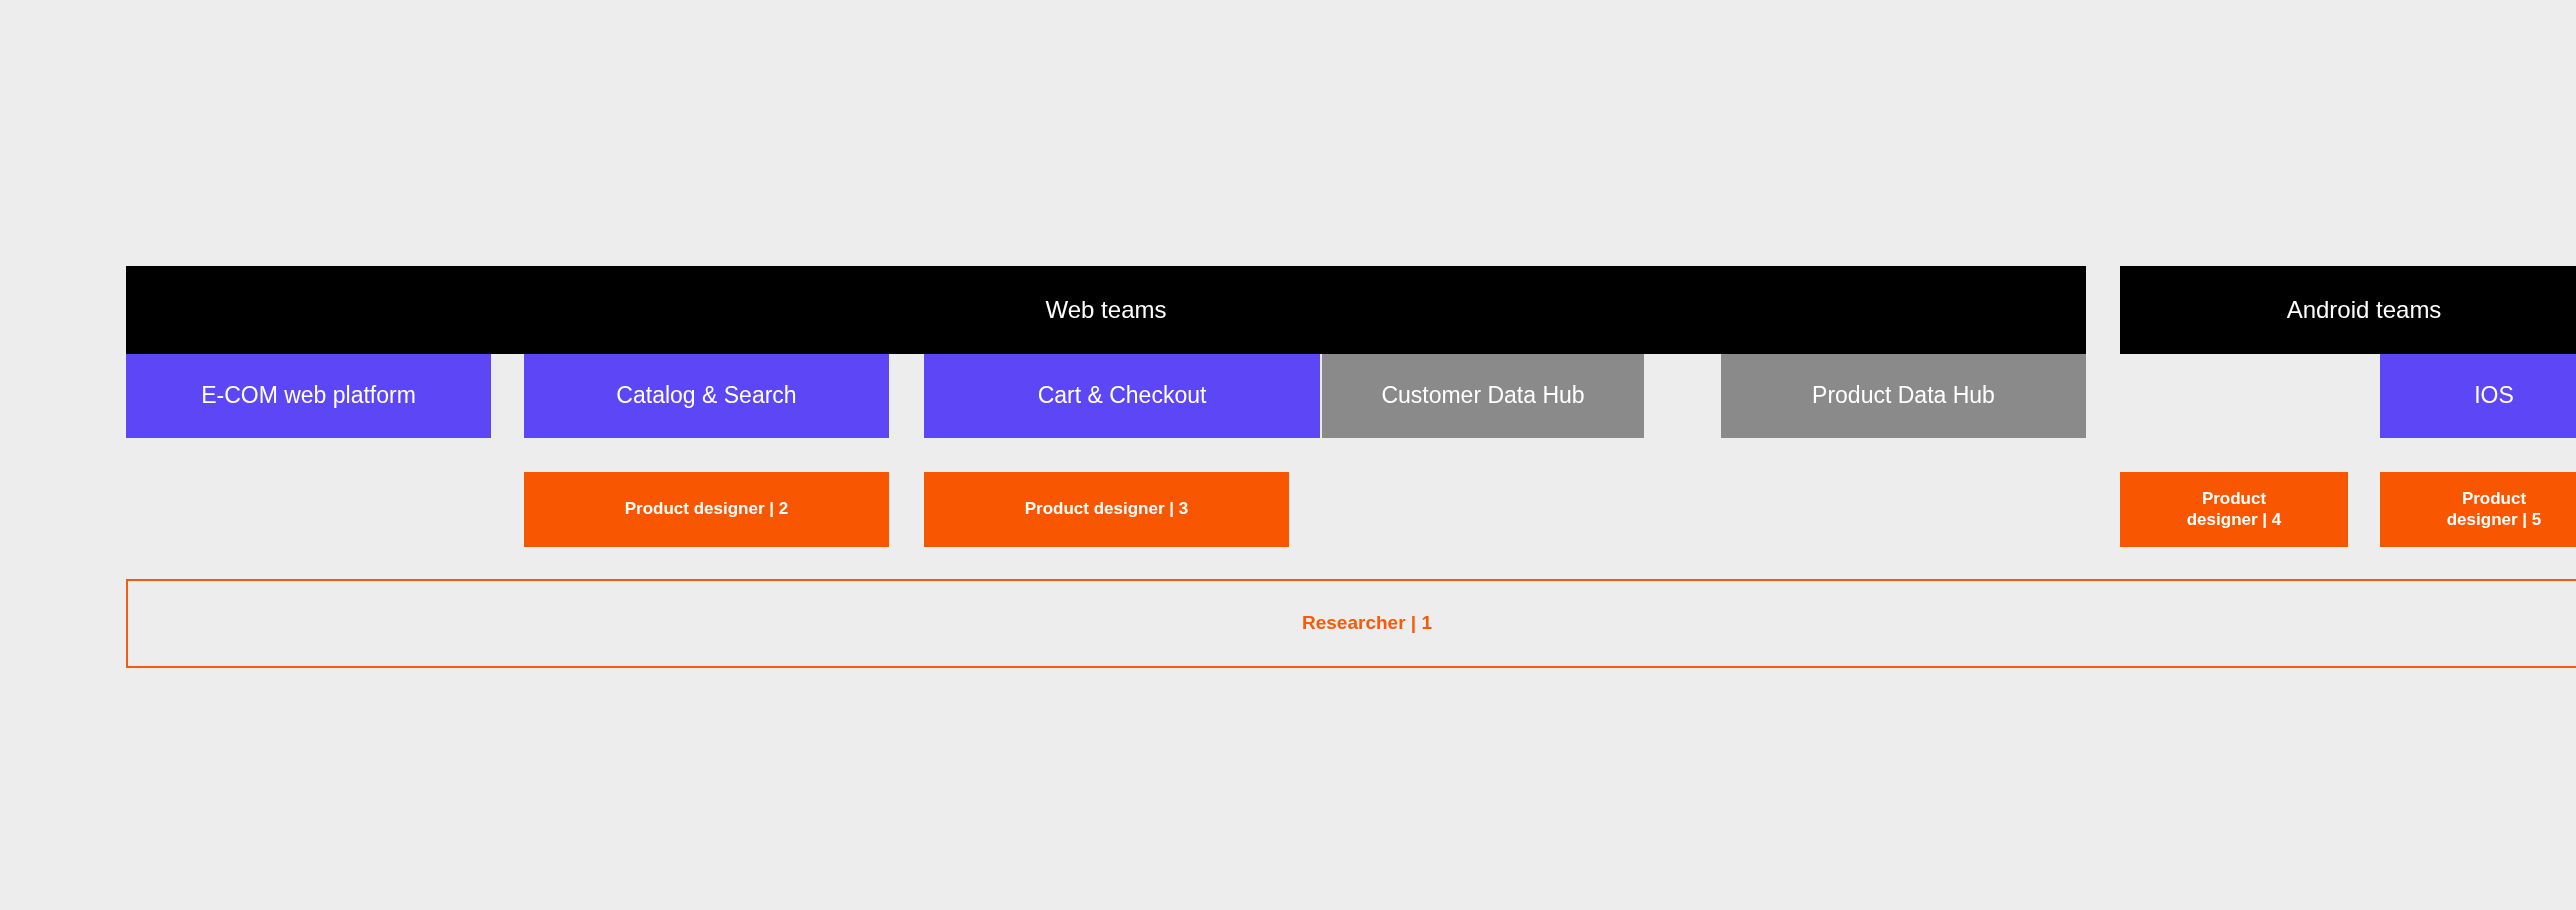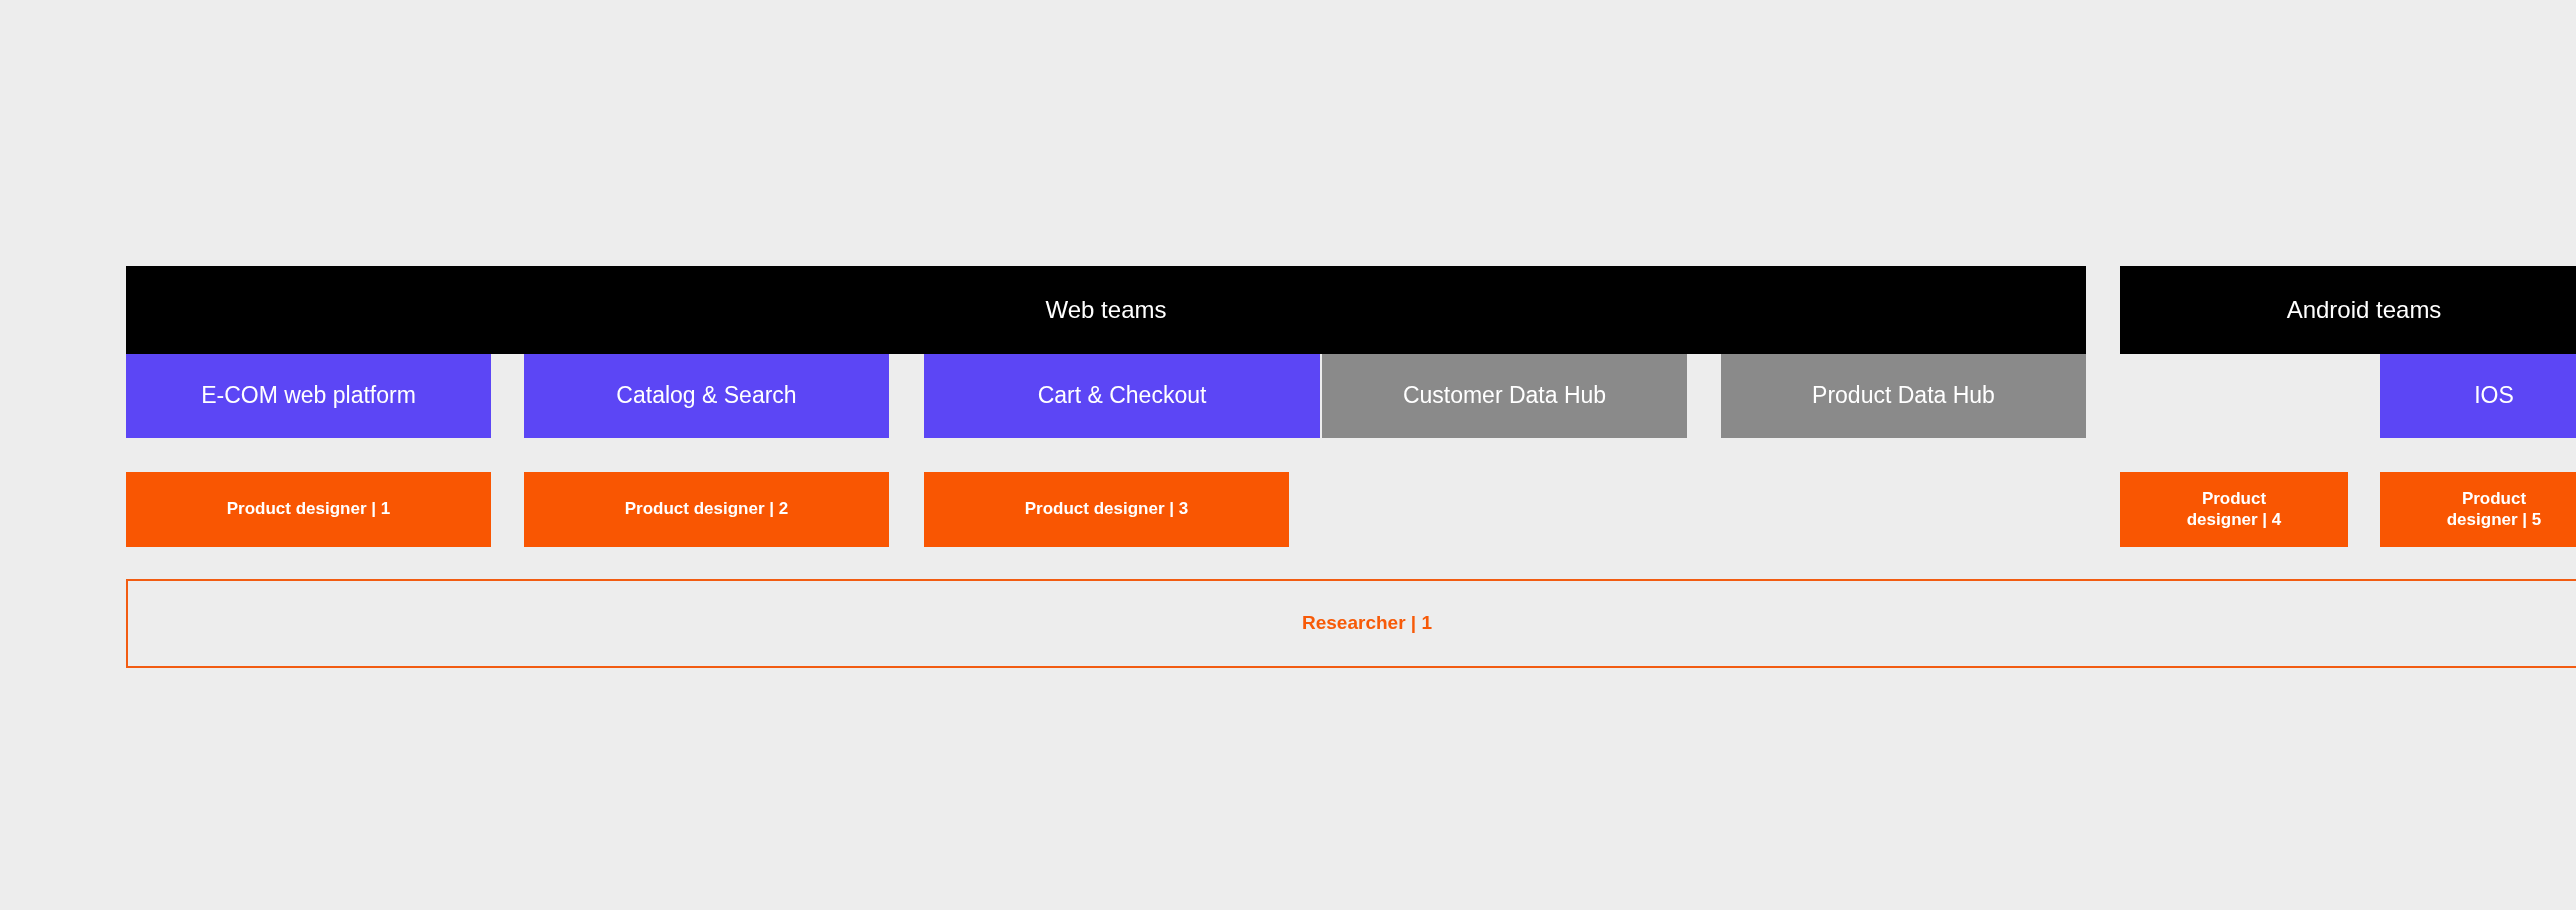--- a/index.html
+++ b/index.html
@@ -51,21 +51,21 @@
     font-size: 23px;
     font-weight: 400;
     color: #ffffff;
   }
   .team.purple { background: #5c46f5; }
   .team.gray   { background: #8a8a8a; }
 
   #team-1 { left: 126px;  width: 365px; text-align: center; }
   #team-2 { left: 524px; width: 365px; }
   #team-3 { left: 924px; width: 396px; }
-  #team-4 { left: 1322px; width: 365px; }
+  #team-4 { left: 1322px; width: 322px; }
   #team-5 { left: 1721px; width: 365px; }
   #team-6 { left: 2120px; width: 228px; }
   #team-7 { left: 2380px; width: 228px; }
 
   
   .designer {
     height: 75px;
     top: 472px;
     background: #f95602;
     color: #ffffff;
@@ -125,23 +125,20 @@
 
   <div class="box team gray" id="team-5">
     <span class="label">Product Data Hub</span>
   </div>
 
 
   <div class="box team purple" id="team-7">
     <span class="label">IOS</span>
   </div>
 
-  <div class="box designer" id="designer-1">
-    <span class="label">Product designer | 1</span>
-  </div>
 
   <div class="box designer" id="designer-2">
     <span class="label">Product designer | 2</span>
   </div>
 
   <div class="box designer" id="designer-3">
     <span class="label">Product designer | 3</span>
   </div>
 
   <div class="box designer" id="designer-4">

